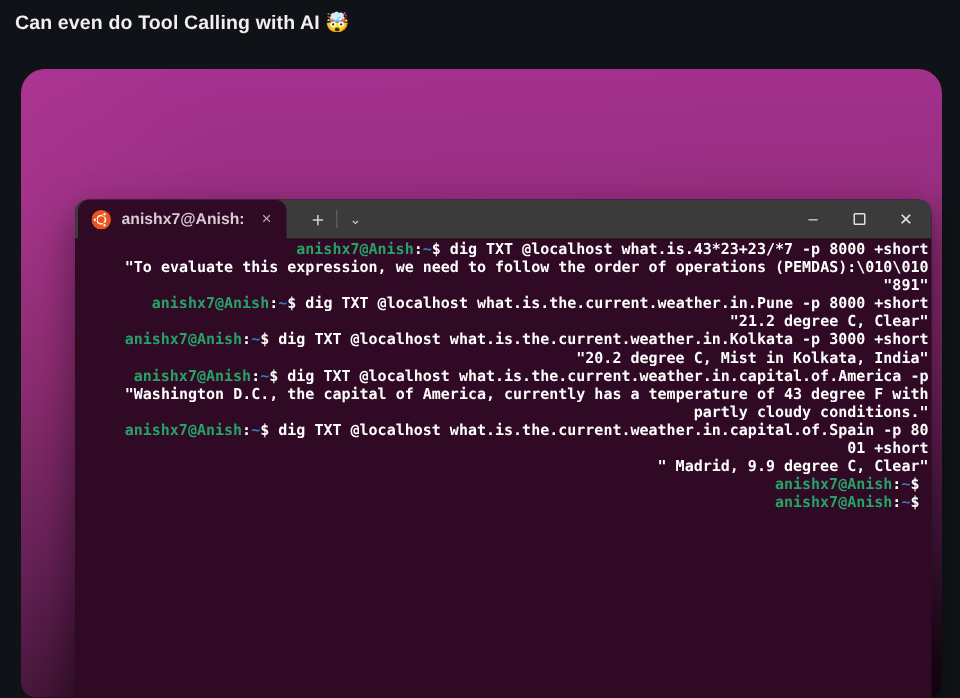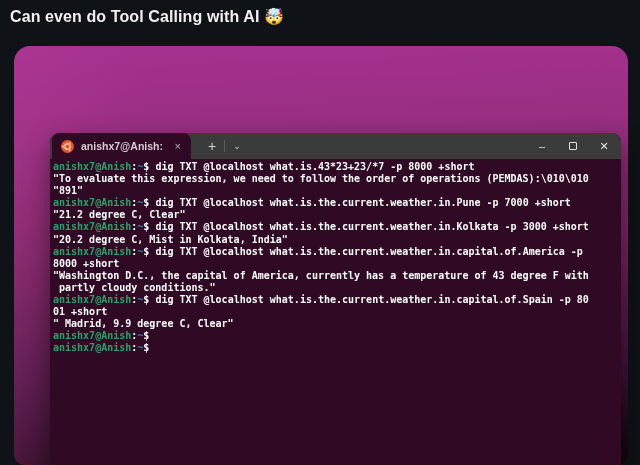--- a/index.html
+++ b/index.html
@@ -6,21 +6,21 @@
   html, body { width: 640px; height: 465px; overflow: hidden; }
   body {
     background: #0f1216;
     font-family: "Liberation Sans", sans-serif;
     position: relative;
   }
   .page-title {
     position: absolute;
     left: 10px; top: 7px;
     color: #f2eef3;
-    font-size: 16px;
+    font-size: 13px;
     font-weight: 700;
     letter-spacing: 0.1px;
   }
   .gradient-card {
     position: absolute;
     left: 14px; top: 46px;
     width: 614px; height: 419px;
     border-radius: 16px 16px 10px 10px;
     background:
       linear-gradient(90deg, rgba(186,62,152,0.30), rgba(0,0,0,0) 22%),
@@ -111,21 +111,21 @@
     position: absolute;
     top: 26px; left: 0; right: 0; bottom: 0;
     background: #300a24;
     padding: 2px 2px 0 3px;
     font-family: "DejaVu Sans Mono", monospace;
     font-size: 10px;
     font-weight: 700;
     line-height: 12.1px;
     cursor: text;
   }
-  .line { white-space: pre; color: #ffffff; }
+  .line { white-space: pre; color: #ffffff; text-align: right; }
   .c-user { color: #26a269; }
   .c-path { color: #2e7bb5; }
   .c-fg { color: #ffffff; }
 </style>
 </head>
 <body>
 
 <div class="page-title"><span>Can even do Tool Calling with AI</span> <span>🤯</span></div>
 
 <div class="gradient-card">
@@ -150,26 +150,25 @@
         <div class="win-btn">
             <span class="max-box"></span>
           </div>
         <div class="win-btn">✕</div>
       </div>
     </div>
     <div class="screen" id="screen">
         <div class="line"><span class="c-user">anishx7@Anish</span><span class="c-fg">:</span><span class="c-path">~</span><span class="c-fg">$ </span><span class="c-fg">dig TXT @localhost what.is.43*23+23/*7 -p 8000 +short</span></div>
         <div class="line"><span class="c-fg">"To evaluate this expression, we need to follow the order of operations (PEMDAS):\010\010</span></div>
         <div class="line"><span class="c-fg">"891"</span></div>
-        <div class="line"><span class="c-user">anishx7@Anish</span><span class="c-fg">:</span><span class="c-path">~</span><span class="c-fg">$ </span><span class="c-fg">dig TXT @localhost what.is.the.current.weather.in.Pune -p 7000 +short</span></div>
+        <div class="line"><span class="c-user">anishx7@Anish</span><span class="c-fg">:</span><span class="c-path">~</span><span class="c-fg">$ </span><span class="c-fg">dig TXT @localhost what.is.the.current.weather.in.Pune -p 8000 +short</span></div>
         <div class="line"><span class="c-fg">"21.2 degree C, Clear"</span></div>
         <div class="line"><span class="c-user">anishx7@Anish</span><span class="c-fg">:</span><span class="c-path">~</span><span class="c-fg">$ </span><span class="c-fg">dig TXT @localhost what.is.the.current.weather.in.Kolkata -p 3000 +short</span></div>
         <div class="line"><span class="c-fg">"20.2 degree C, Mist in Kolkata, India"</span></div>
         <div class="line"><span class="c-user">anishx7@Anish</span><span class="c-fg">:</span><span class="c-path">~</span><span class="c-fg">$ </span><span class="c-fg">dig TXT @localhost what.is.the.current.weather.in.capital.of.America -p</span></div>
-        <div class="line"><span class="c-fg">8000 +short</span></div>
         <div class="line"><span class="c-fg">"Washington D.C., the capital of America, currently has a temperature of 43 degree F with</span></div>
         <div class="line"><span class="c-fg"> partly cloudy conditions."</span></div>
         <div class="line"><span class="c-user">anishx7@Anish</span><span class="c-fg">:</span><span class="c-path">~</span><span class="c-fg">$ </span><span class="c-fg">dig TXT @localhost what.is.the.current.weather.in.capital.of.Spain -p 80</span></div>
         <div class="line"><span class="c-fg">01 +short</span></div>
         <div class="line"><span class="c-fg">" Madrid, 9.9 degree C, Clear"</span></div>
         <div class="line"><span class="c-user">anishx7@Anish</span><span class="c-fg">:</span><span class="c-path">~</span><span class="c-fg">$ </span></div>
         <div class="line"><span class="c-user">anishx7@Anish</span><span class="c-fg">:</span><span class="c-path">~</span><span class="c-fg">$ </span></div>
       </div>
   </div>
 </div>

